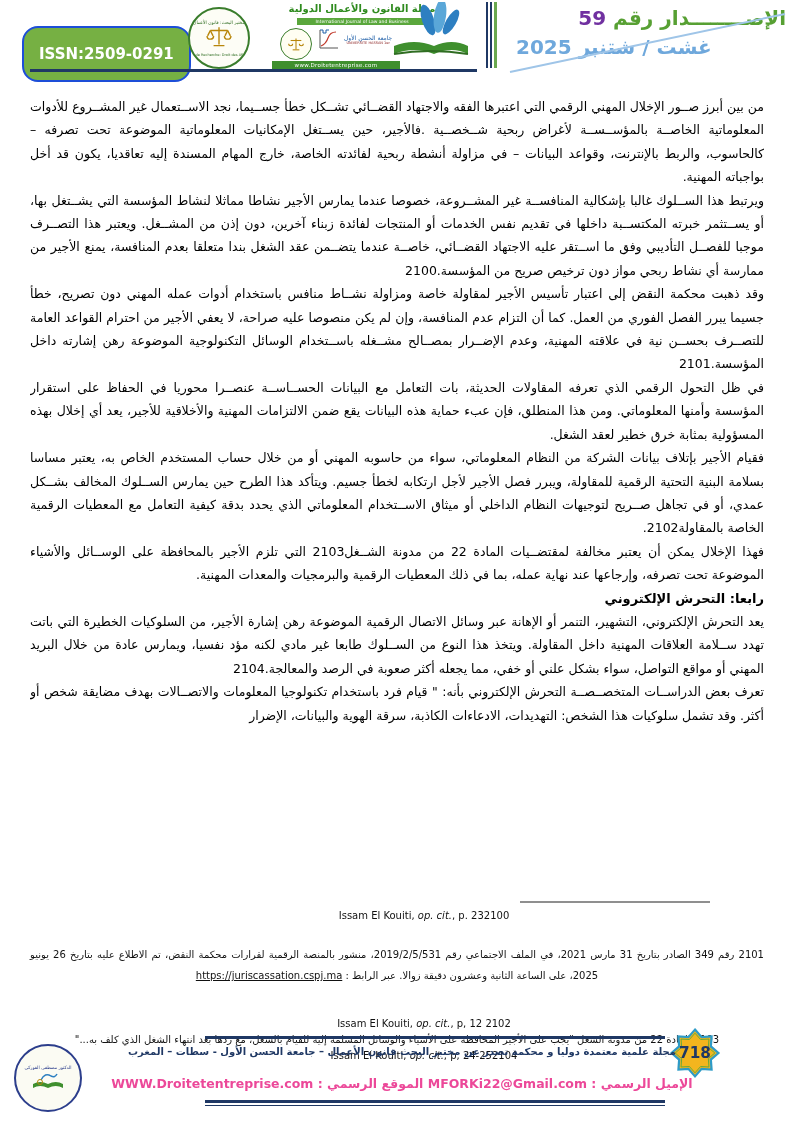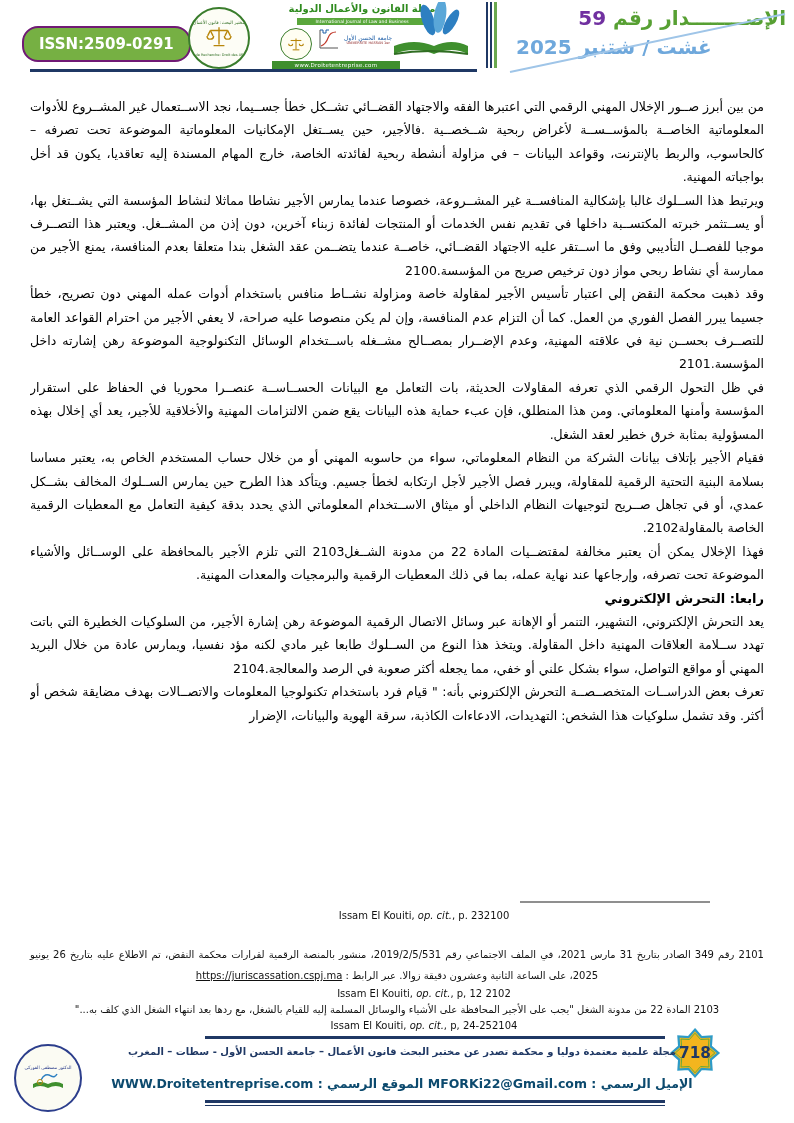--- a/index.html
+++ b/index.html
@@ -2,22 +2,22 @@
 <html lang="ar"><head>
 <meta charset="utf-8">
 <style>
   html,body{margin:0;padding:0;background:#ffffff;}
   .page{position:relative;width:794px;height:1123px;background:#fff;overflow:hidden;
         font-family:"DejaVu Sans",sans-serif;color:#000;}
 
   
   .hdr{position:absolute;top:0;left:0;right:0;height:96px;}
   .issn-pill{position:absolute;left:22px;top:26px;height:28px;line-height:28px;
-             background:#76b043;border:2px solid #701a75;border-radius:16px;
-             padding:2px 15px;color:#fff;font-weight:bold;font-size:15px;direction:ltr;}
+             background:#76b043;border:2px solid #1d4ed8;border-radius:16px;
+             padding:12px 15px;color:#fff;font-weight:bold;font-size:15px;direction:ltr;}
   .hdr-rule{position:absolute;left:30px;top:69px;width:447px;height:3px;background:#1f3864;}
 
   .lab-seal{position:absolute;left:188px;top:7px;width:58px;height:58px;border-radius:50%;
             border:2px solid #3a7d2c;background:#fdfdf6;display:flex;flex-direction:column;
             align-items:center;justify-content:center;overflow:hidden;}
   .lab-seal .ring-ar{font-size:4.5px;color:#2f6d22;white-space:nowrap;}
   .lab-seal .ring-fr{font-size:3.5px;color:#2f6d22;white-space:nowrap;}
 
   .jlogo{position:absolute;left:252px;top:2px;width:220px;height:68px;direction:ltr;}
   .jlogo .jtitle{position:absolute;left:30px;top:1px;width:160px;text-align:center;
@@ -53,34 +53,34 @@
 
   
   .fnotes{position:absolute;top:901px;right:30px;left:30px;direction:rtl;font-size:10px;
           line-height:16px;color:#111;}
   .fn-sep{width:190px;border-top:2px solid #8f8f8f;margin-right:54px;margin-bottom:5px;}
   .fn{text-align:center;}
   .fn.inset{padding-left:54px;text-align:center;direction:ltr;}
   .fn.justify{text-align:justify;text-align-last:center;margin-top:20px;line-height:21px;}
   .fn .lat{direction:ltr;unicode-bidi:embed;}
   .fn a{color:#111;text-decoration:underline;}
-  .fn.gap{}
+  .fn.gap{margin-top:30px;}
 
   
   .ftr-rule-top{position:absolute;left:205px;top:1036px;width:460px;height:3px;background:#1f3864;}
   .badge{position:absolute;left:666px;top:1026px;width:58px;height:54px;}
   .badge text{font:bold 17px "DejaVu Sans",sans-serif;fill:#1f3864;}
   .author-seal{position:absolute;left:14px;top:1044px;width:64px;height:64px;border-radius:50%;
                border:2px solid #2c3e8c;background:#fbfbf3;display:flex;flex-direction:column;
                align-items:center;justify-content:center;overflow:hidden;}
   .author-seal .t{font-size:4.5px;color:#2c3e8c;white-space:nowrap;}
   .ftr-l1{position:absolute;left:110px;right:100px;top:1046px;text-align:center;direction:rtl;
           color:#1f3864;font-weight:bold;font-size:10px;}
   .ftr-l2{position:absolute;left:110px;right:100px;top:1076px;text-align:center;direction:rtl;
-          color:#0c4a6e;font-weight:bold;font-size:12.5px;}
+          color:#ec4899;font-weight:bold;font-size:12.5px;}
   .ftr-l2 .lat{direction:ltr;unicode-bidi:embed;}
   .ftr-rule-bot{position:absolute;left:205px;top:1100px;width:460px;height:2px;
                 border-top:3px solid #1f3864;border-bottom:1px solid #1f3864;}
 </style>
 </head>
 <body>
 
 <div class="page">
 
   <div class="hdr">

